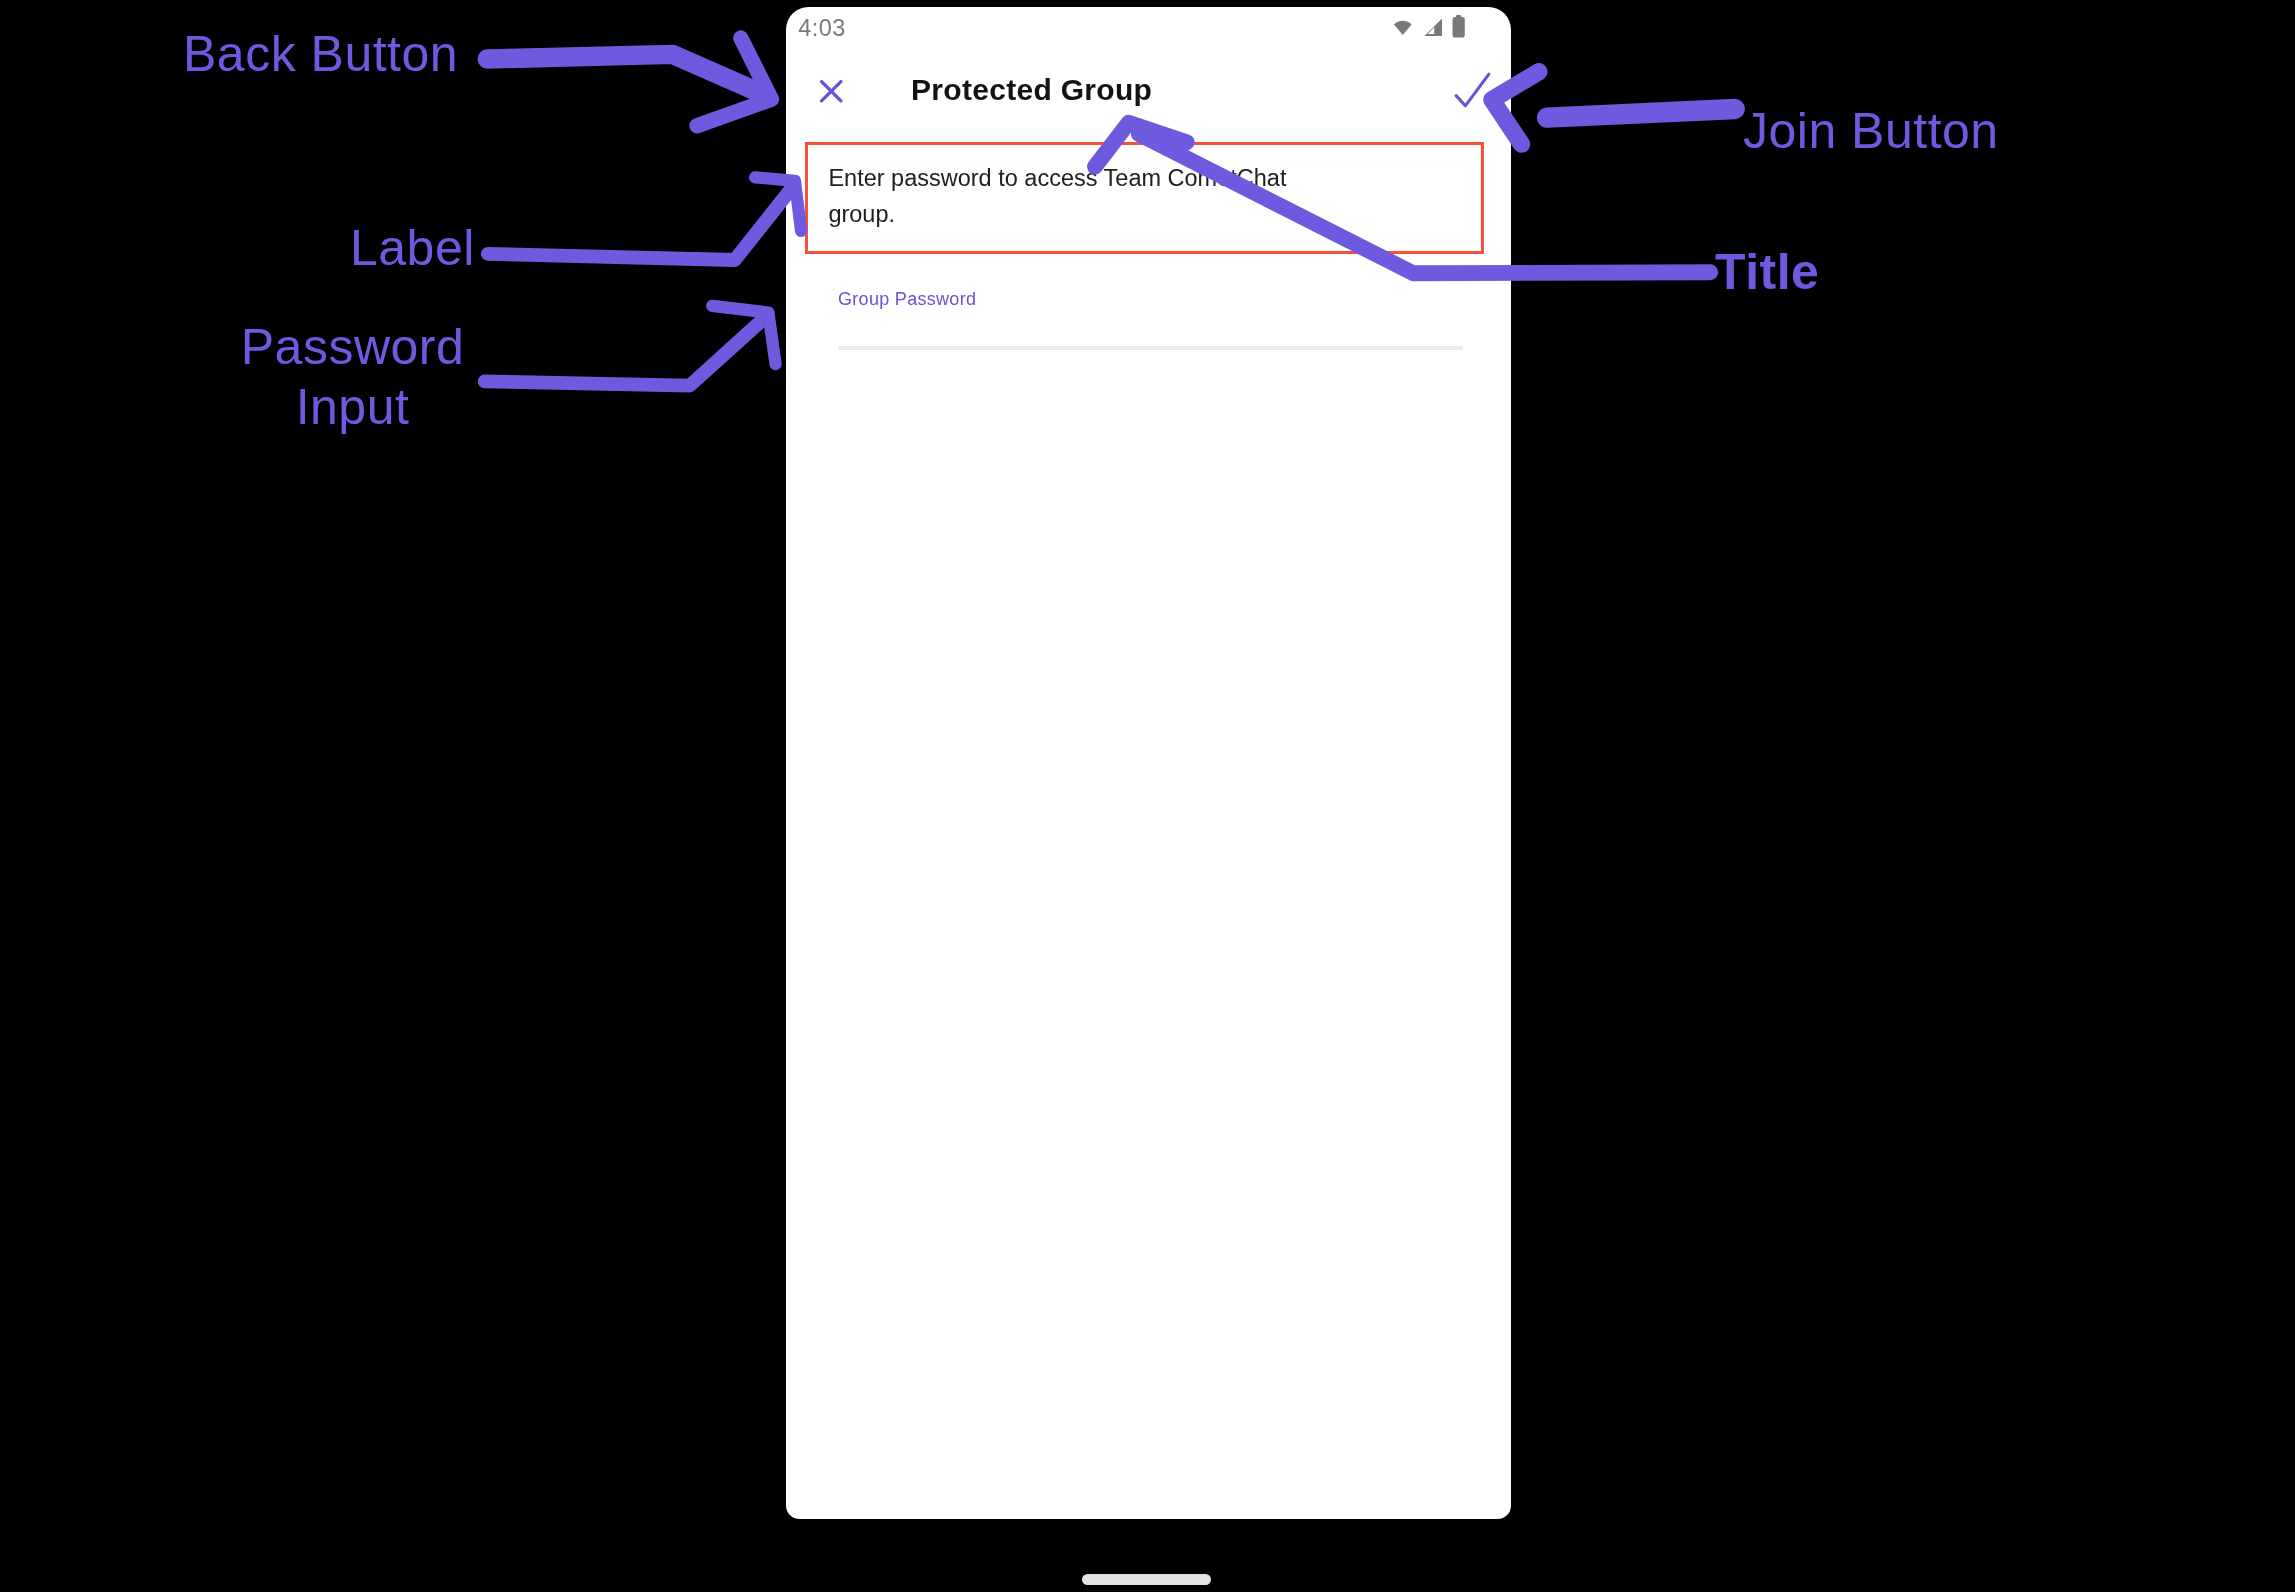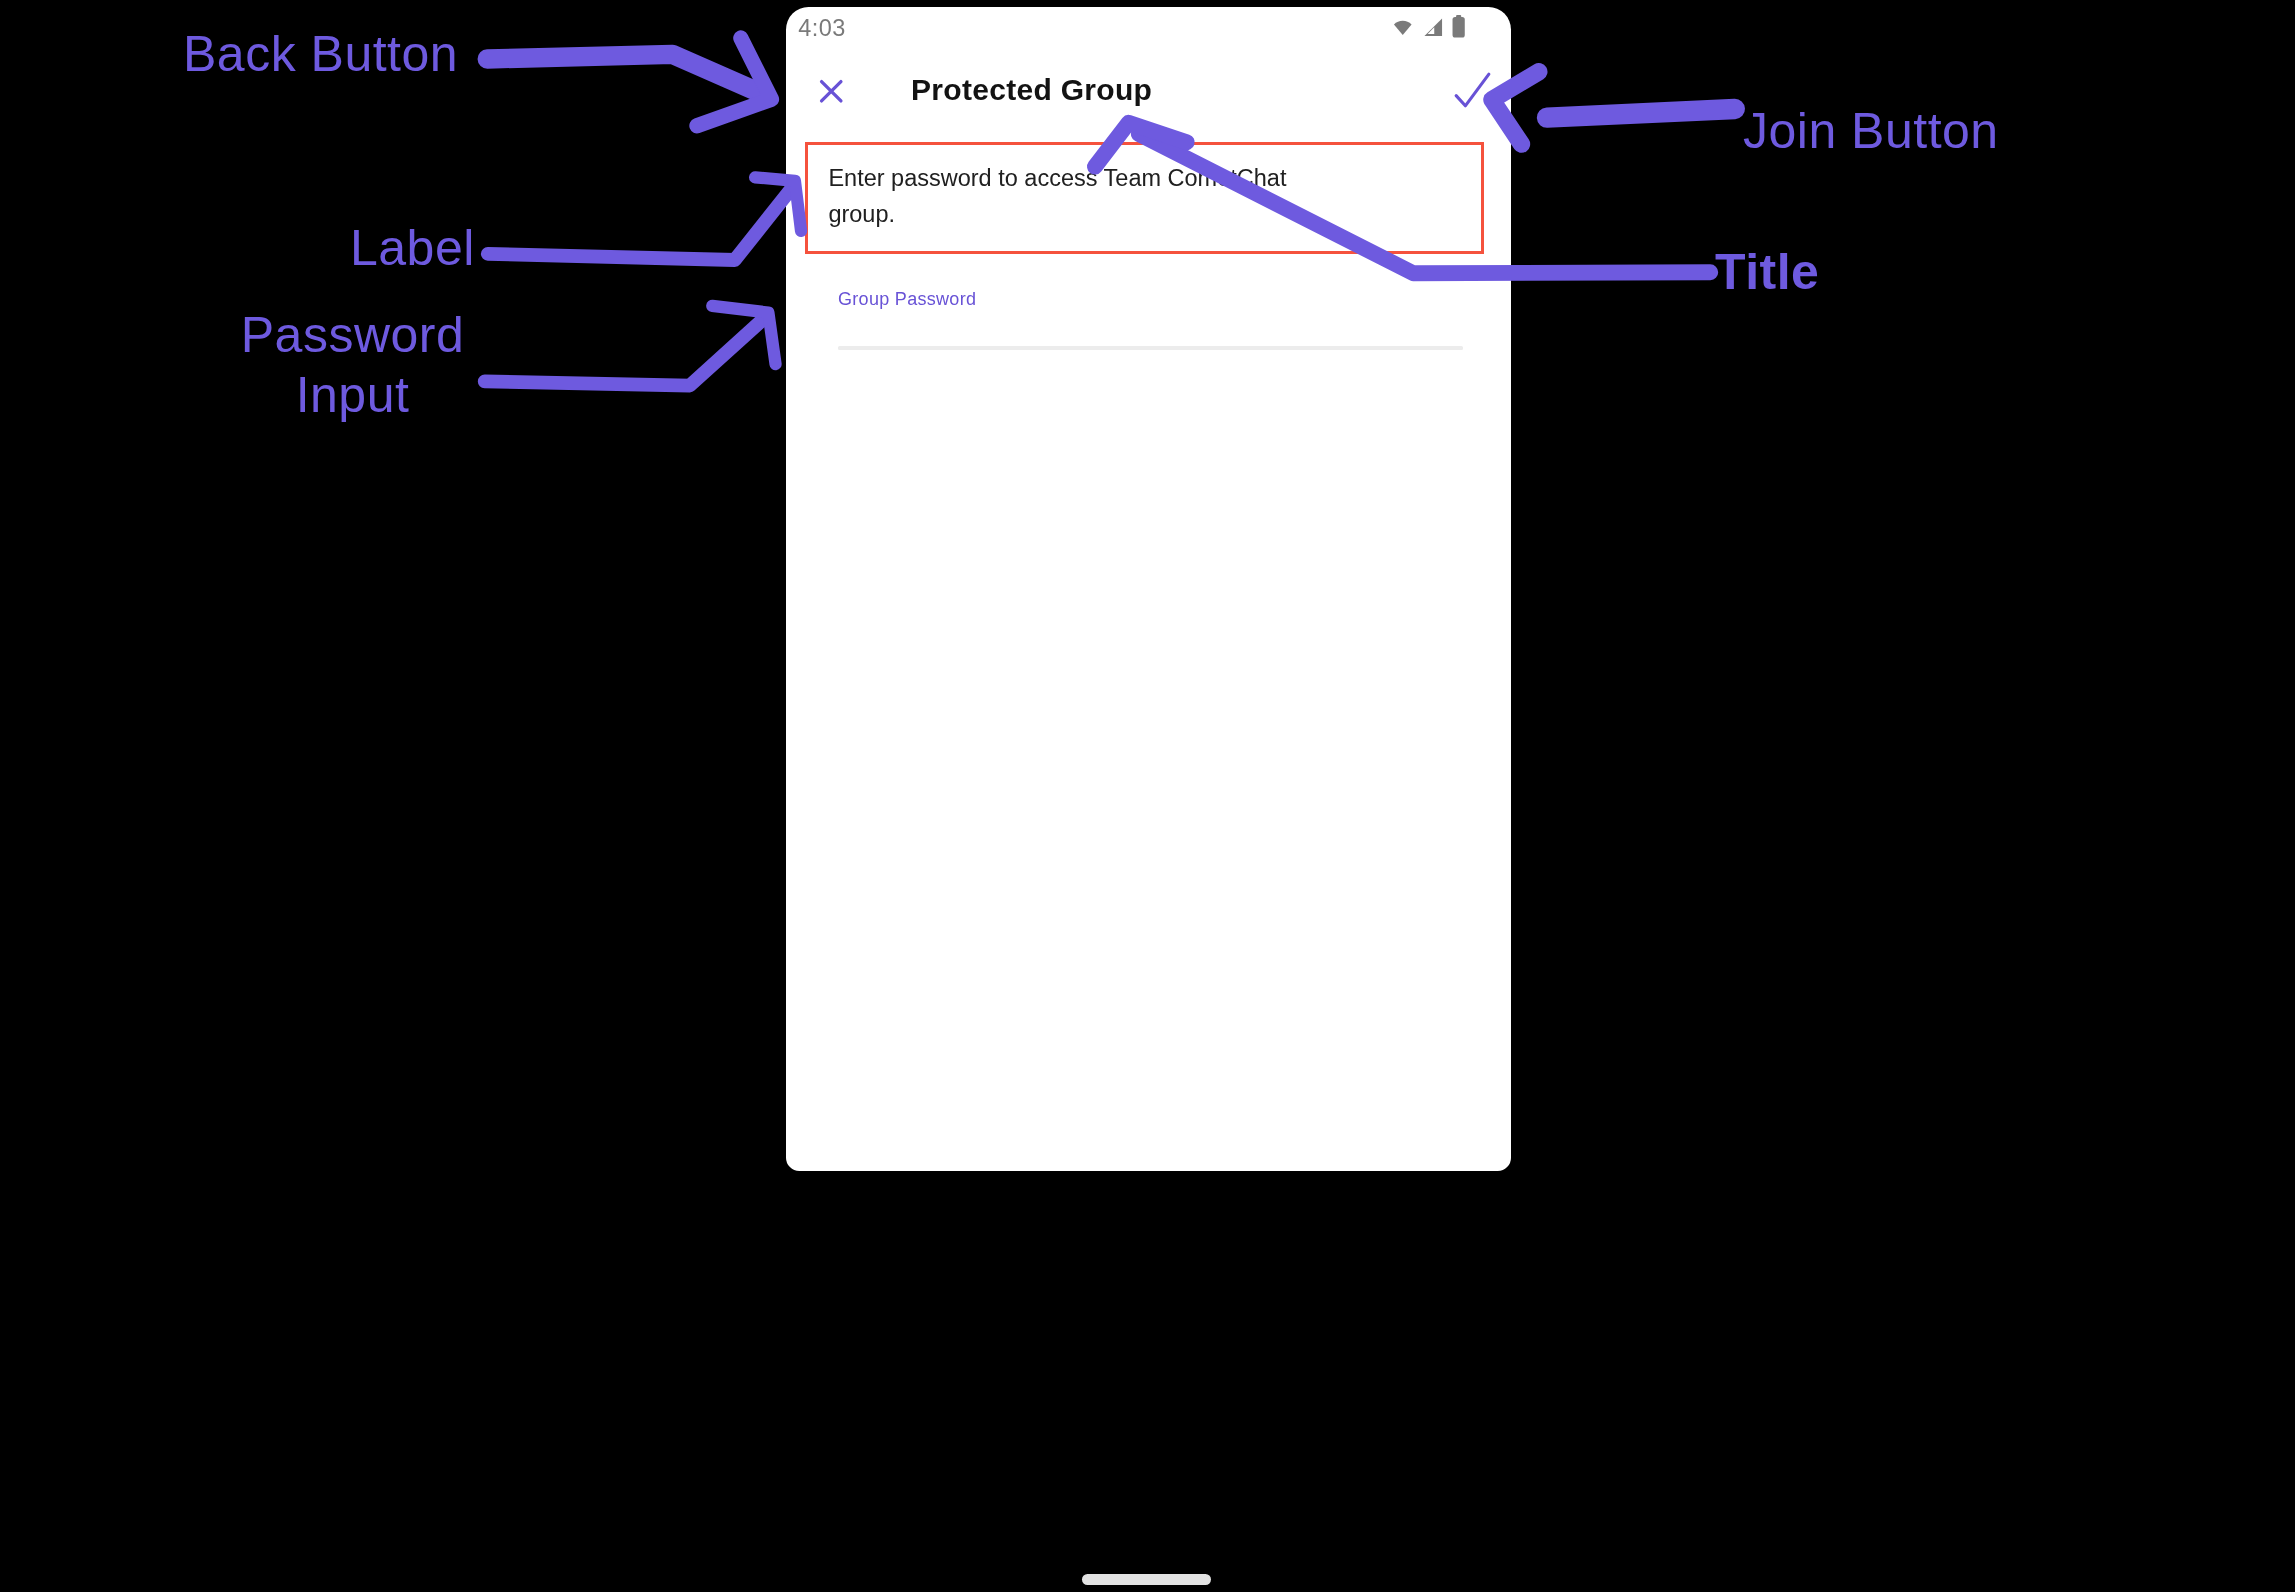--- a/index.html
+++ b/index.html
@@ -8,21 +8,21 @@
     background: #000000;
     position: relative;
     overflow: hidden;
     font-family: "Liberation Sans", sans-serif;
   }
 
   
   .phone {
     position: absolute;
     left: 786px; top: 7.1px;
-    width: 725px; height: 1164px;
+    width: 725px; height: 1512px;
     background: #ffffff;
     border-radius: 22.5px 22.5px 13.3px 13.3px;
     padding-left: 32px;
   }
   .status-time {
     position: absolute; left: 12.2px; top: 8.2px;
     font-size: 23.5px; color: #7a7a7a; letter-spacing: 0.5px;
   }
   .status-icons {
     position: absolute; right: 45px; top: 9.2px;
@@ -75,21 +75,21 @@
 
   
   .ann-label {
     position: absolute;
     color: #6E5ADF;
     font-size: 50px;
     font-weight: 500;
     letter-spacing: 0.5px;
     white-space: nowrap;
   }
-  .ann-label.two-line { white-space: normal; text-align: center; line-height: 60px; }
+  .ann-label.two-line { white-space: normal; text-align: center; line-height: 60px; margin-top: 12px; }
   .arrows-overlay {
     position: absolute; left: 0; top: 0;
     width: 2295px; height: 1593px;
     pointer-events: none;
   }
   .arrow-stroke {
     fill: none; stroke: #6E5ADF;
     stroke-linecap: round; stroke-linejoin: round;
   }
 </style>

